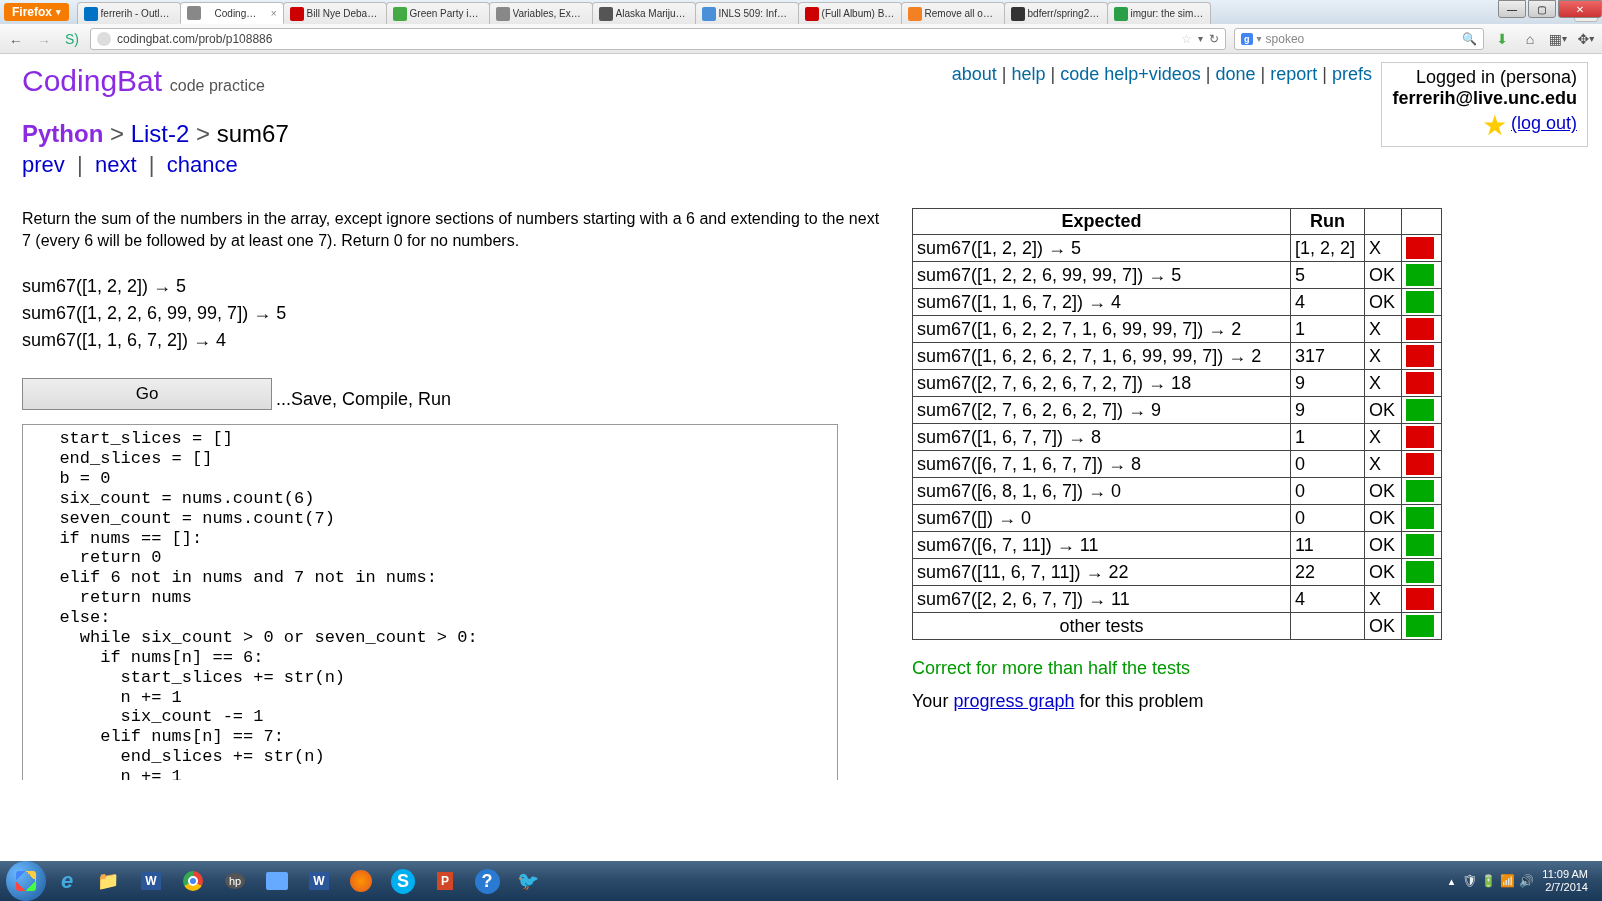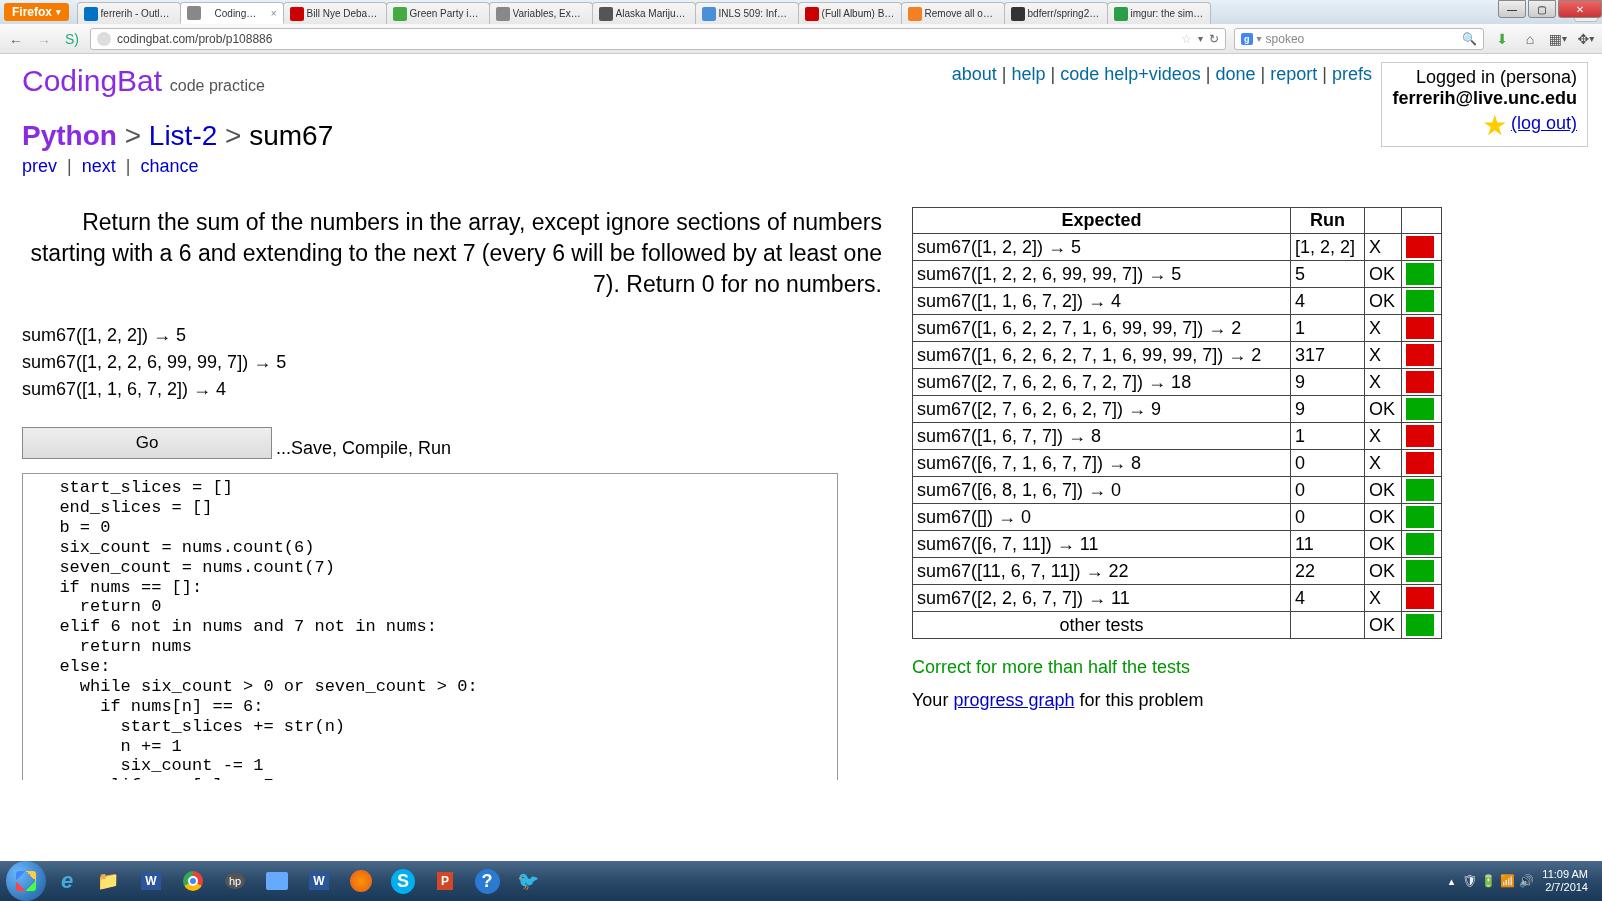--- a/index.html
+++ b/index.html
@@ -27,30 +27,30 @@
 .content{padding:10px 22px;height:726px;overflow:hidden;position:relative;}
 .logo{font-size:30px;color:#8a2be2;font-weight:normal;display:inline;}
 .logo-sub{font-size:16px;color:#555;margin-left:4px;}
 .topnav{position:absolute;right:14px;top:10px;font-size:18px;color:#444;}
 .topnav a{color:#0369a1;text-decoration:none;}
 .userbox{position:absolute;right:14px;top:8px;border:1px solid #ccc;padding:4px 10px;text-align:right;background:#fff;}
 .userbox .persona{font-size:18px;}
 .userbox .email{font-size:18px;font-weight:bold;}
 .userbox .logout{font-size:18px;color:#0000cc;}
 .star{color:#ffcc00;font-size:28px;vertical-align:middle;}
-.crumb{margin-top:22px;font-size:28px;}
+.crumb{margin-top:22px;font-size:24px;}
 .crumb .py{color:#8a2be2;font-weight:bold;}
 .crumb .lk{color:#0000cc;}
 .crumb .sep{color:#555;}
-.subnav{font-size:18px;margin-top:4px;}
+.subnav{font-size:22px;margin-top:4px;}
 .subnav a{color:#0000cc;text-decoration:none;}
 .subnav .sep{color:#555;}
 .main-flex{display:flex;gap:30px;margin-top:30px;}
 .leftcol{flex:1;max-width:860px;}
-.desc{font-size:23px;line-height:1.35;text-align:right;}
+.desc{font-size:16px;line-height:1.35;}
 .examples{font-size:18px;margin-top:22px;line-height:1.5;}
 .go-btn{width:250px;height:32px;background:linear-gradient(#eee,#ddd);border:1px solid #888;font-size:17px;margin-top:24px;cursor:pointer;}
 .go-label{font-size:18px;margin-left:4px;}
 .code-wrap{margin-top:14px;position:relative;}
 .code-area{width:816px;height:382px;border:1px solid #999;font-family:"Courier New",monospace;font-size:17px;padding:4px 16px;line-height:1.17;resize:none;white-space:pre;overflow-y:scroll;}
 .results{width:530px;}
 .rtable{border-collapse:collapse;width:100%;font-size:18px;}
 .rtable th,.rtable td{border:1px solid #444;padding:2px 4px;text-align:left;white-space:nowrap;}
 .rtable th{text-align:center;font-weight:bold;}
 .status-box{width:28px;height:22px;}

